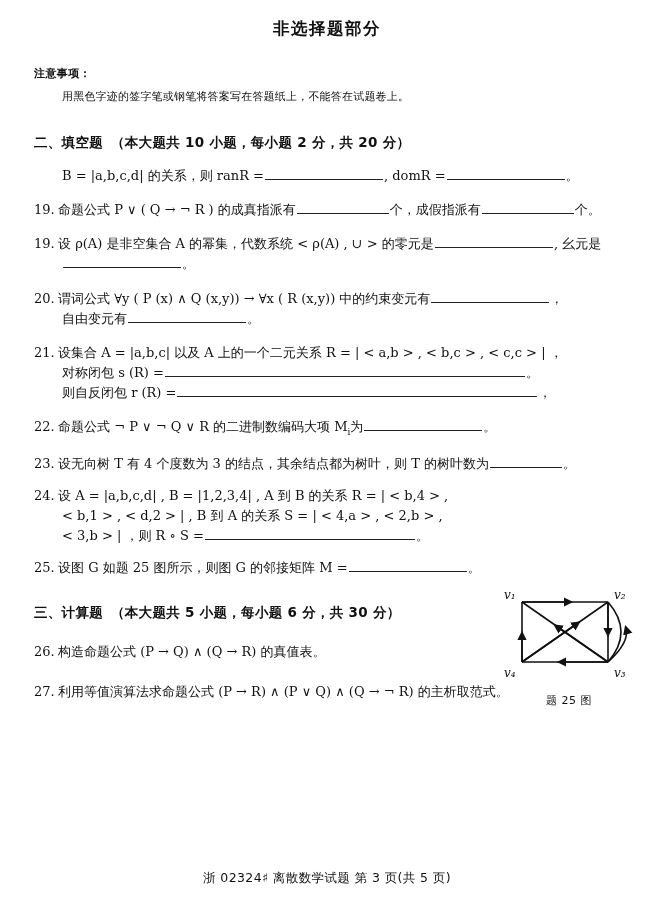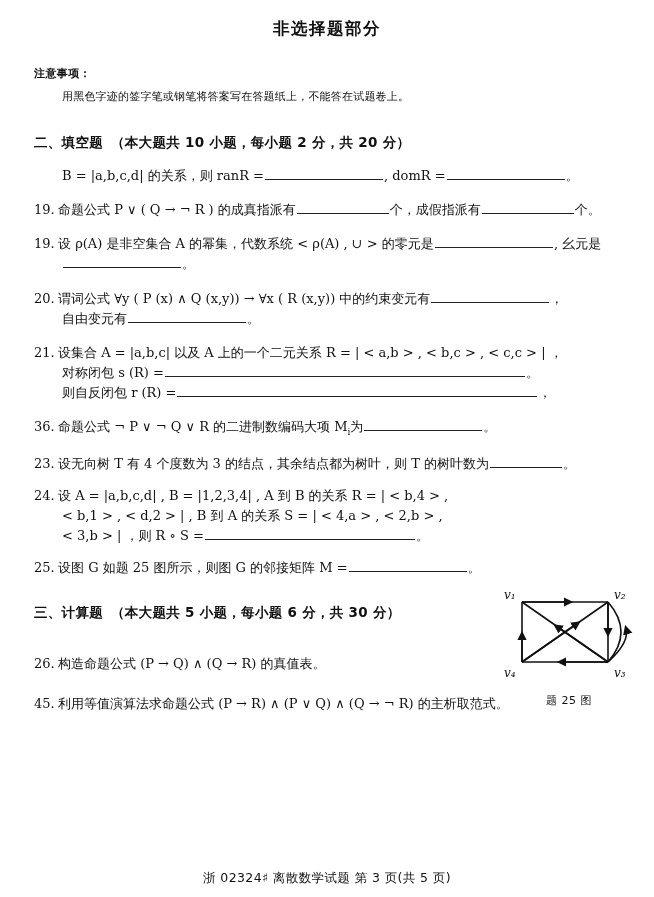--- a/index.html
+++ b/index.html
@@ -173,21 +173,21 @@
       <span class="q-line indent">
         <span>对称闭包 s (R) =</span><span class="blank b-xxl"></span><span>。</span>
       </span>
       <span class="q-line indent">
         <span>则自反闭包 r (R) =</span><span class="blank b-xxl"></span><span>，</span>
       </span>
     </div>
 
     <div class="q">
       <span class="q-line">
-        <span class="q-num">36.</span><span>命题公式 ¬ P ∨ ¬ Q ∨ R 的二进制数编码大项 M</span><sub>i</sub><span>为</span><span class="blank b-lg"></span><span>。</span>
+        <span class="q-num">22.</span><span>命题公式 ¬ P ∨ ¬ Q ∨ R 的二进制数编码大项 M</span><sub>i</sub><span>为</span><span class="blank b-lg"></span><span>。</span>
       </span>
     </div>
 
     <div class="q">
       <span class="q-line">
         <span class="q-num">23.</span><span>设无向树 T 有 4 个度数为 3 的结点，其余结点都为树叶，则 T 的树叶数为</span><span class="blank b-sm"></span><span>。</span>
       </span>
     </div>
 
     <div class="q narrow">
@@ -208,28 +208,28 @@
       </span>
     </div>
 
   </div>
 
   <div class="section-heading" style="margin-top:26px;">
     <span class="sh-label">三、计算题</span><span>（本大题共 5 小题，每小题 6 分，共 30 分）</span>
   </div>
 
   <div class="qlist">
-    <div class="q" style="margin-top:32px;">
+    <div class="q" style="margin-top:20px;">
       <span class="q-line">
         <span class="q-num">26.</span><span>构造命题公式 (P → Q) ∧ (Q → R) 的真值表。</span>
       </span>
     </div>
     <div class="q" style="margin-top:20px;">
       <span class="q-line">
-        <span class="q-num">45.</span><span>利用等值演算法求命题公式 (P → R) ∧ (P ∨ Q) ∧ (Q → ¬ R) 的主析取范式。</span>
+        <span class="q-num">27.</span><span>利用等值演算法求命题公式 (P → R) ∧ (P ∨ Q) ∧ (Q → ¬ R) 的主析取范式。</span>
       </span>
     </div>
   </div>
 
   <div class="figure-box">
     <svg width="150" height="96" viewBox="0 0 150 96">
       <defs>
         <marker id="ah" markerWidth="9" markerHeight="9" refX="4" refY="3" orient="auto">
           <path d="M0,0 L6,3 L0,6 z" fill="#111"></path>
         </marker>

